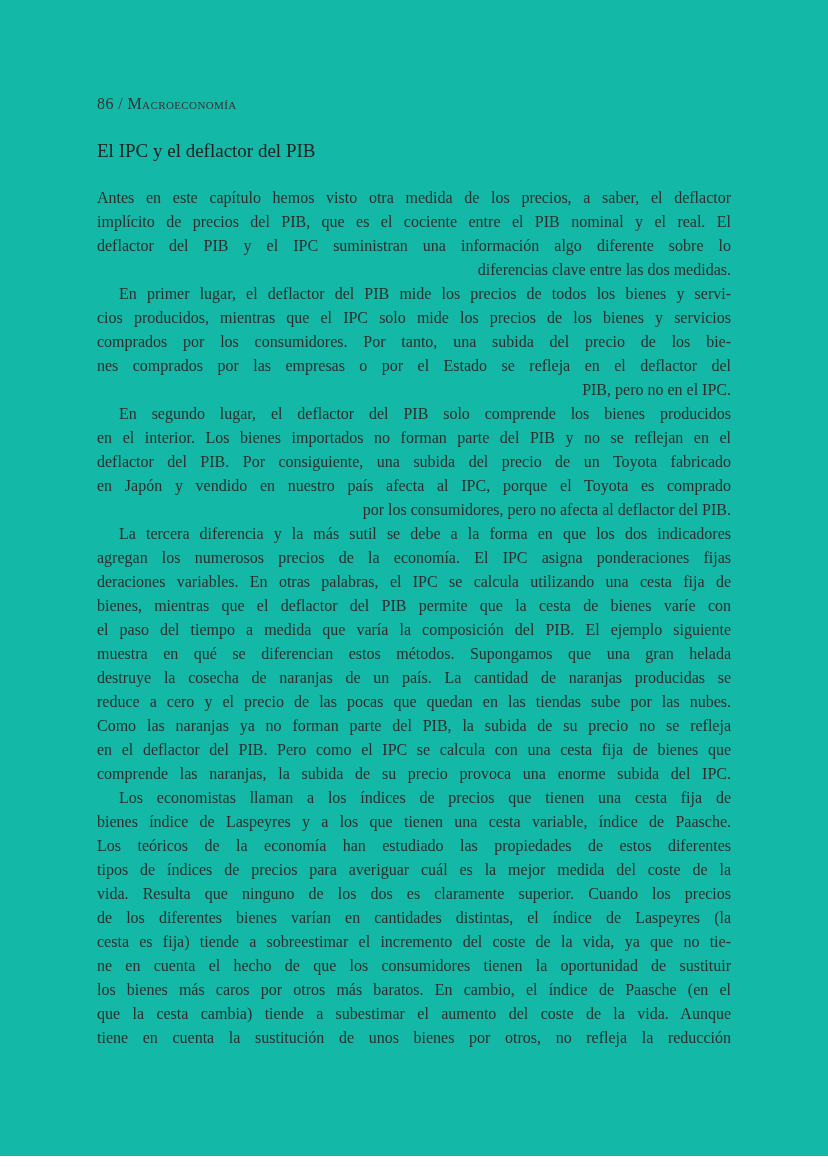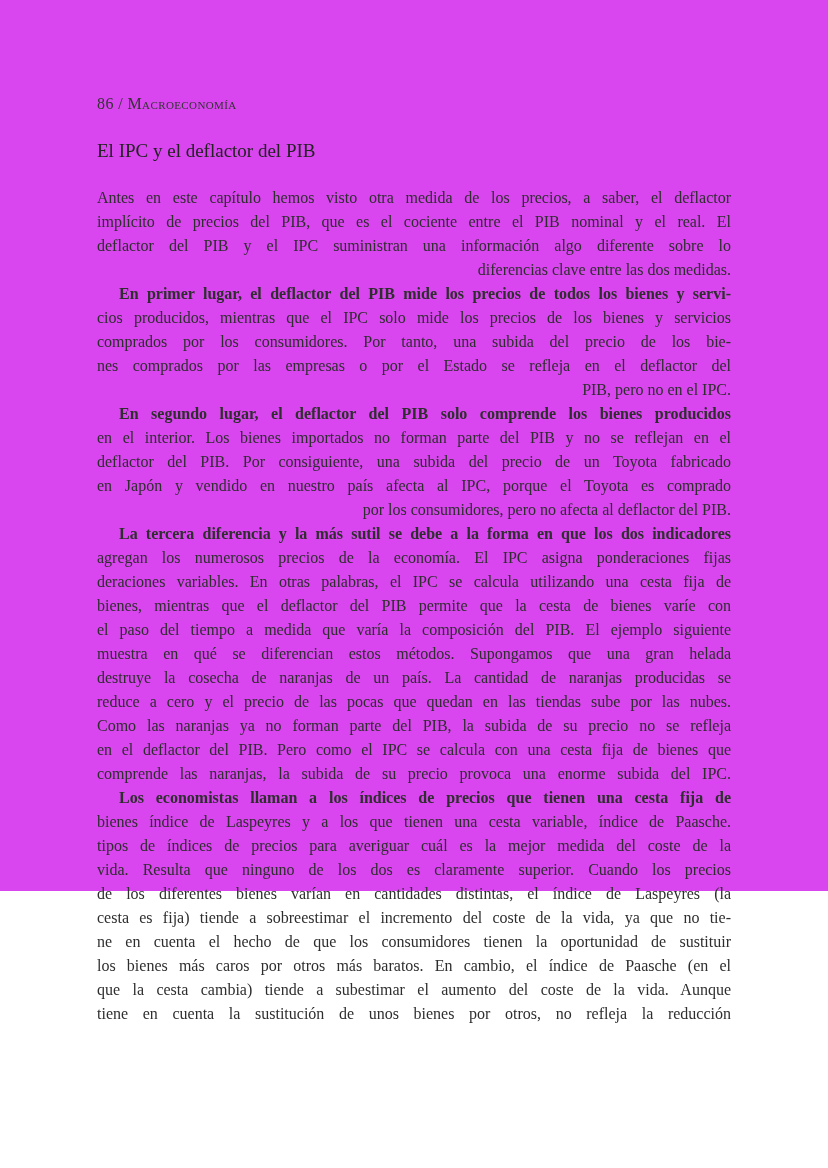--- a/index.html
+++ b/index.html
@@ -12,22 +12,22 @@
     height: 1168px;
     overflow: hidden;
     font-family: "Liberation Serif", serif;
     color: #2b2b2b;
     position: relative;
   }
   .page {
     position: absolute;
     left: 0; top: 0;
     width: 828px;
-    height: 891px;
-    background: #d946ef;
+    height: 1156px;
+    background: #14b8a6;
   }
   .running-header {
     position: absolute;
     left: 97px;
     top: 95px;
     font-size: 16px;
     font-variant: small-caps;
     letter-spacing: 0.4px;
     color: #333333;
     white-space: nowrap;
@@ -56,21 +56,20 @@
   .line {
     text-align: right;
     min-height: 24px;
   }
   .line.full {
     text-align: justify;
     text-align-last: justify;
   }
   .line.indent {
     padding-left: 22px;
-    font-weight: bold;
   }
 </style>
 </head>
 <body>
 
 <div class="page">
   <div class="running-header">86 / Macroeconomía</div>
   <div class="section-heading">El IPC y el deflactor del PIB</div>
   <div class="body-text">
       <div class="paragraph">
@@ -102,20 +101,21 @@
         <div class="line full">muestra en qué se diferencian estos métodos. Supongamos que una gran helada</div>
         <div class="line full">destruye la cosecha de naranjas de un país. La cantidad de naranjas producidas se</div>
         <div class="line full">reduce a cero y el precio de las pocas que quedan en las tiendas sube por las nubes.</div>
         <div class="line full">Como las naranjas ya no forman parte del PIB, la subida de su precio no se refleja</div>
         <div class="line full">en el deflactor del PIB. Pero como el IPC se calcula con una cesta fija de bienes que</div>
         <div class="line full">comprende las naranjas, la subida de su precio provoca una enorme subida del IPC.</div>
       </div>
       <div class="paragraph">
         <div class="line full indent">Los economistas llaman a los índices de precios que tienen una cesta fija de</div>
         <div class="line full">bienes índice de Laspeyres y a los que tienen una cesta variable, índice de Paasche.</div>
+        <div class="line full">Los teóricos de la economía han estudiado las propiedades de estos diferentes</div>
         <div class="line full">tipos de índices de precios para averiguar cuál es la mejor medida del coste de la</div>
         <div class="line full">vida. Resulta que ninguno de los dos es claramente superior. Cuando los precios</div>
         <div class="line full">de los diferentes bienes varían en cantidades distintas, el índice de Laspeyres (la</div>
         <div class="line full">cesta es fija) tiende a sobreestimar el incremento del coste de la vida, ya que no tie-</div>
         <div class="line full">ne en cuenta el hecho de que los consumidores tienen la oportunidad de sustituir</div>
         <div class="line full">los bienes más caros por otros más baratos. En cambio, el índice de Paasche (en el</div>
         <div class="line full">que la cesta cambia) tiende a subestimar el aumento del coste de la vida. Aunque</div>
         <div class="line full">tiene en cuenta la sustitución de unos bienes por otros, no refleja la reducción</div>
       </div>
     </div>

